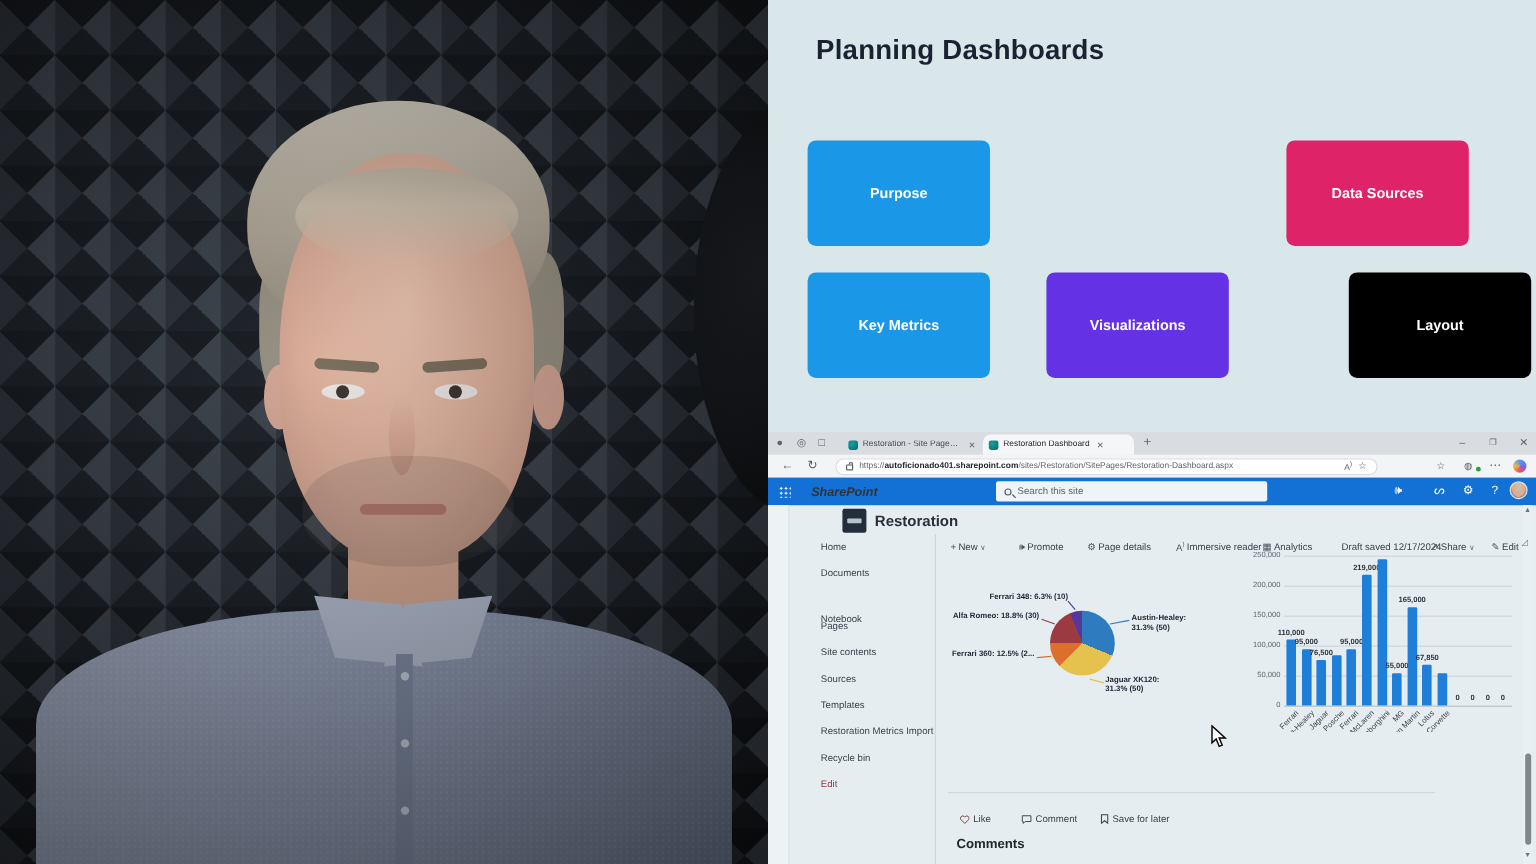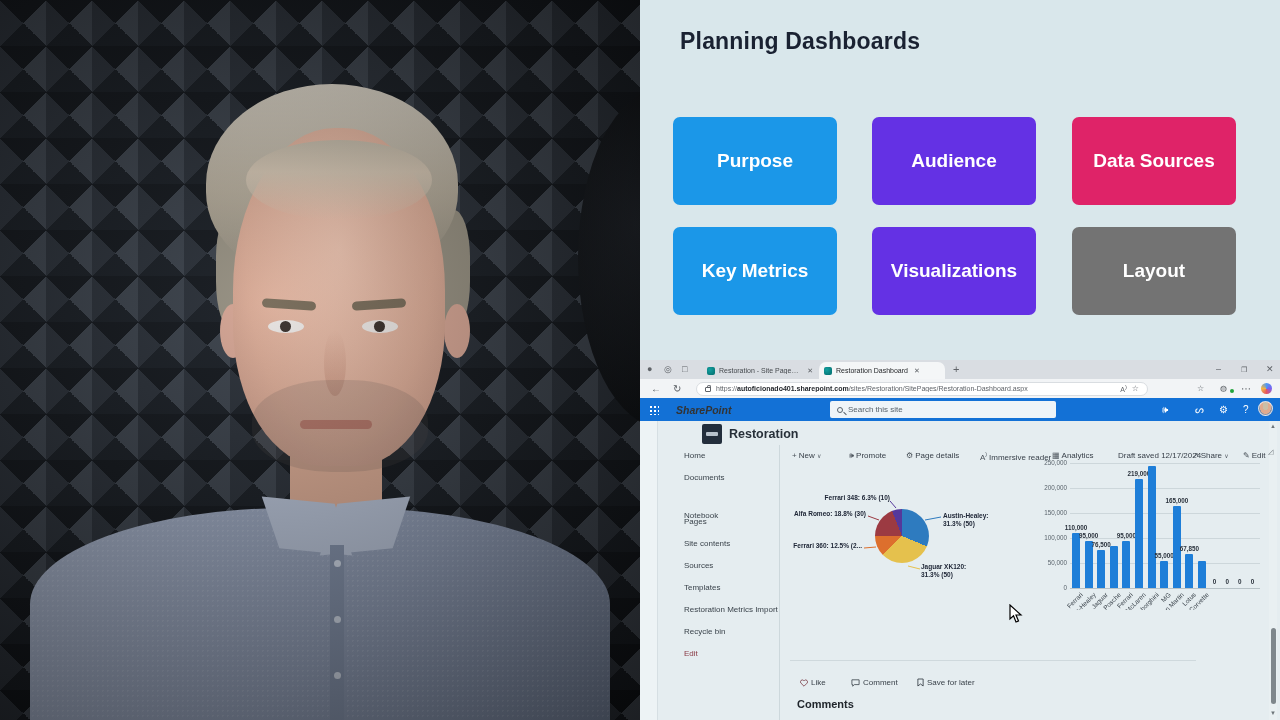--- a/index.html
+++ b/index.html
@@ -38,22 +38,22 @@
     background-image:radial-gradient(rgba(255,255,255,.10) 1px, rgba(0,0,0,0) 1px);background-size:5px 5px;}
   .collarL,.collarR{position:absolute;top:500px;width:70px;height:52px;background:#b6bfd1;}
   .collarL{left:272px;transform:skewX(24deg) rotate(6deg);}
   .collarR{left:330px;transform:skewX(-24deg) rotate(-6deg);}
   .placket{position:absolute;left:330px;top:545px;width:14px;height:175px;background:#8era;}
   .placket{background:#7f8ba2;}
   .btn-dot{position:absolute;left:334px;width:7px;height:7px;border-radius:50%;background:#cdd4e0;}
 
   
   #slide-title{position:absolute;left:680px;top:28px;font-size:23px;font-weight:800;color:#1a2232;letter-spacing:.2px;}
-  .sbtn{position:absolute;width:164px;height:88px;border-radius:7px;display:flex;align-items:center;justify-content:center;
-    color:#fff;font-size:19px;font-weight:700;}
+  .sbtn{position:absolute;width:152px;height:88px;border-radius:7px;display:flex;align-items:center;justify-content:center;
+    color:#fff;font-size:12px;font-weight:700;}
 
   
   #browser{position:absolute;left:640px;top:360px;width:640px;height:360px;background:#e5edf0;font-size:8px;color:#333;}
   #tabstrip{position:absolute;left:0;top:0;width:640px;height:19px;background:#d9dde2;}
   .tglyph{position:absolute;top:4px;color:#5f6368;font-size:9px;line-height:10px;}
   .tab{position:absolute;top:2px;height:17px;display:flex;align-items:center;gap:4px;padding:0 5px;font-size:7px;color:#45494d;}
   .tab.active{background:#f4f6f7;border-radius:7px 7px 0 0;color:#1f2124;}
   .favicon{width:8px;height:8px;border-radius:2px;background:radial-gradient(at 35% 35%, #13a0a0,#036c6c);flex:0 0 auto;}
   .tab .title{max-width:84px;overflow:hidden;white-space:nowrap;text-overflow:ellipsis;}
   .tab .x{color:#5f6368;font-size:7px;padding-left:2px;}
@@ -154,25 +154,24 @@
     <div class="collarR"></div>
     <div class="placket"></div>
     <div class="btn-dot" style="top:560px"></div>
     <div class="btn-dot" style="top:616px"></div>
     <div class="btn-dot" style="top:672px"></div>
     <div class="vignette"></div>
   </div>
 
   <div id="slide-title">Planning Dashboards</div>
   <div class="sbtn" style="left: 673px; top: 117px; background: rgb(27, 151, 232);">Purpose</div>
-  <div class="sbtn" style="left: 872px; top: 117px; background: rgb(100, 49, 228);">Audience</div>
   <div class="sbtn" style="left: 673px; top: 227px; background: rgb(27, 151, 232);">Key Metrics</div>
   <div class="sbtn" style="left: 1072px; top: 117px; background: rgb(223, 35, 104);">Data Sources</div>
   <div class="sbtn" style="left: 872px; top: 227px; background: rgb(100, 49, 228);">Visualizations</div>
-  <div class="sbtn" style="left: 1072px; top: 227px; background: #737373;">Layout</div>
+  <div class="sbtn" style="left: 1124px; top: 227px; background: #000000;">Layout</div>
 
   <div id="browser">
 
     <div id="tabstrip">
       <span class="tglyph" style="left:7px">●</span>
       <span class="tglyph" style="left:24px">◎</span>
       <span class="tglyph" style="left:42px">□</span>
       <div class="tab" style="left:62px;width:116px">
         <span class="favicon"></span>
         <span class="title">Restoration - Site Pages - By Aut</span>

